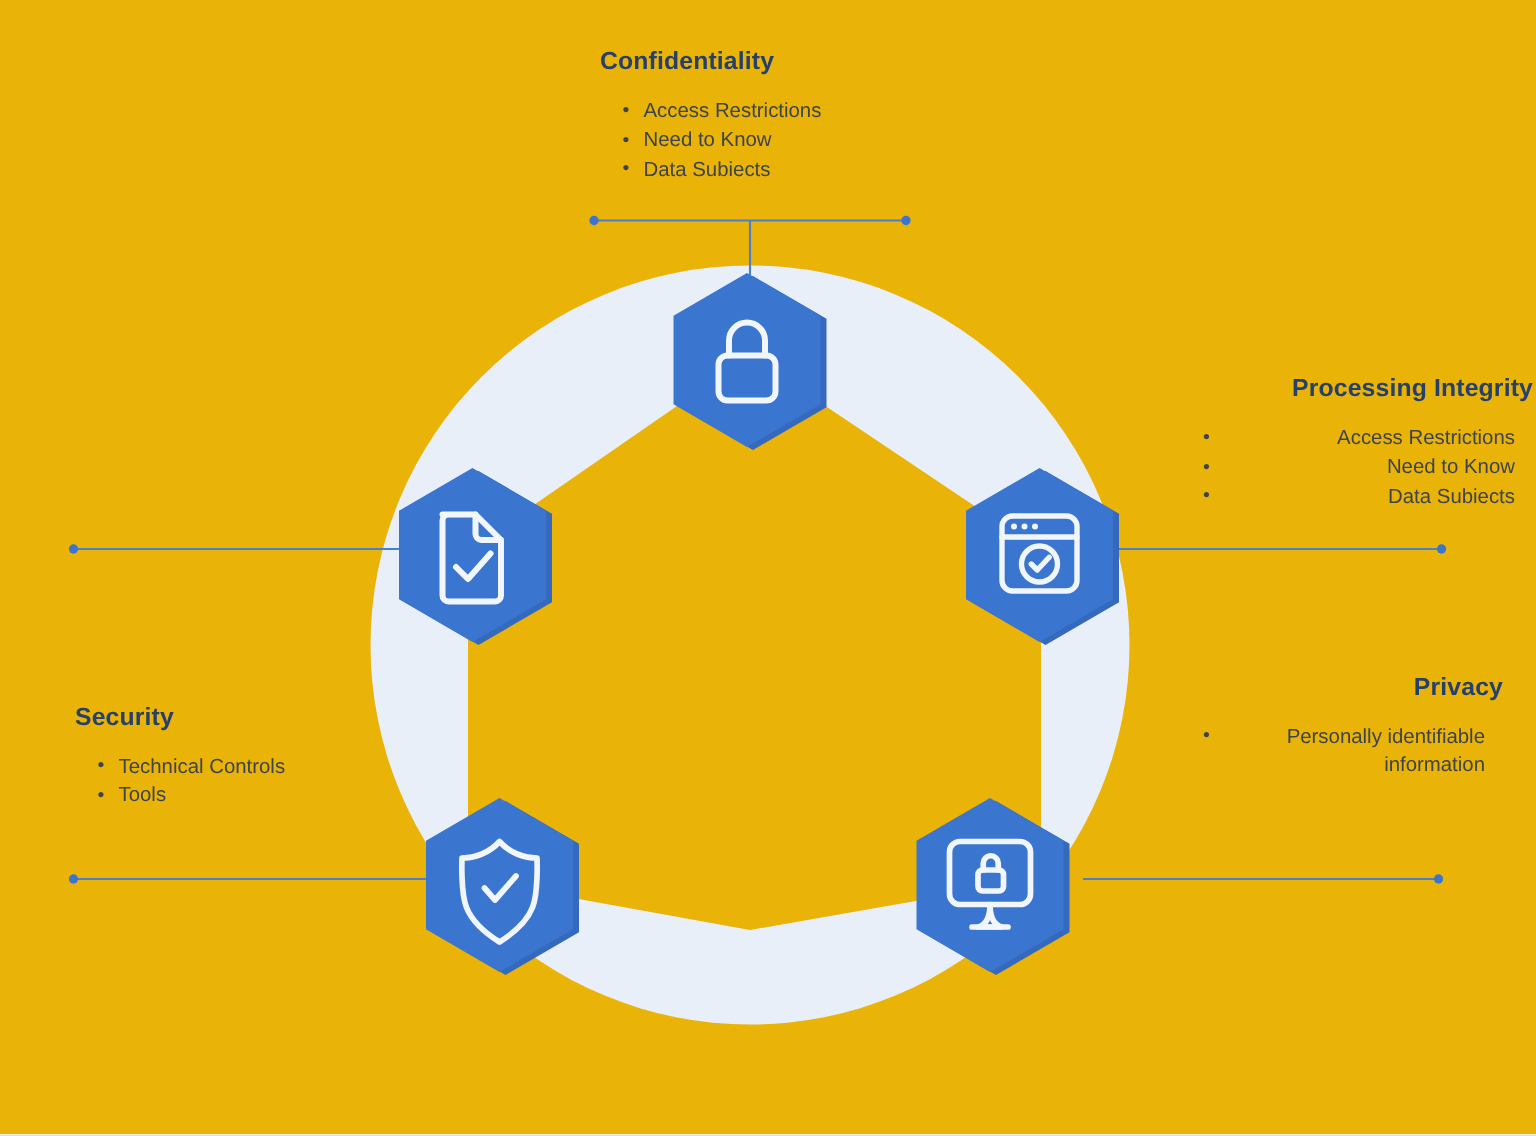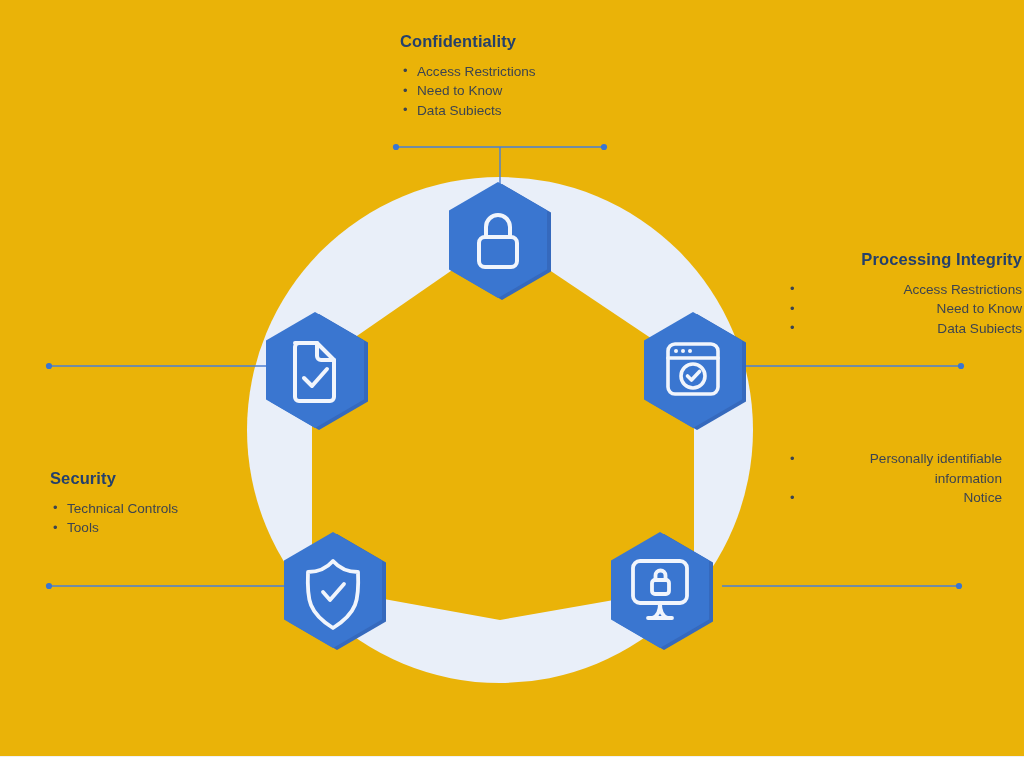--- a/index.html
+++ b/index.html
@@ -42,21 +42,21 @@
   }
   .block h3 {
     margin: 0 0 10px 0;
     font-size: 16.5px;
     font-weight: bold;
     color: #25406b;
     letter-spacing: 0.1px;
     line-height: 1.2;
   }
   .block ul {
-    margin: 0;
+    margin: 12px;
     padding: 0;
     list-style: none;
   }
   .block li {
     position: relative;
     padding-left: 17px;
     font-size: 13.6px;
     line-height: 19.5px;
     color: #3d4450;
   }
@@ -211,20 +211,20 @@
 
   <div class="block" id="blk-security">
     <h3>Security</h3>
     <ul>
       <li>Technical Controls</li>
       <li>Tools</li>
     </ul>
   </div>
 
   <div class="block right" id="blk-privacy">
+    <h3>Privacy</h3>
     <ul>
       <li>Personally identifiable information</li>
-      <li>Notice</li>
     </ul>
   </div>
 
   <div id="bottom-rule"></div>
 </div>
 
 </body></html>

